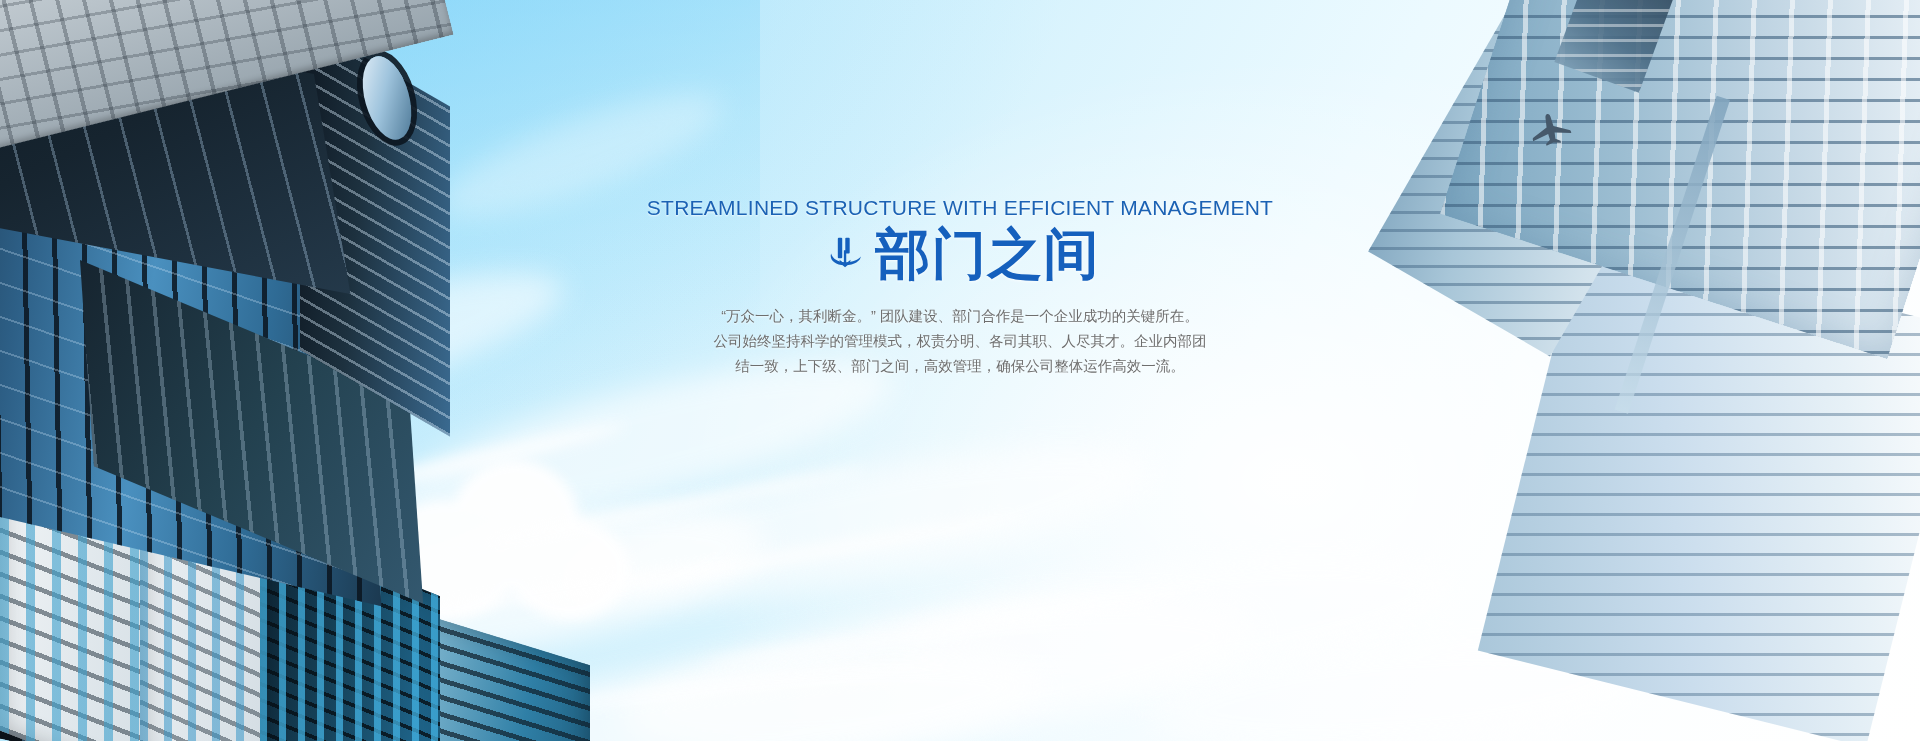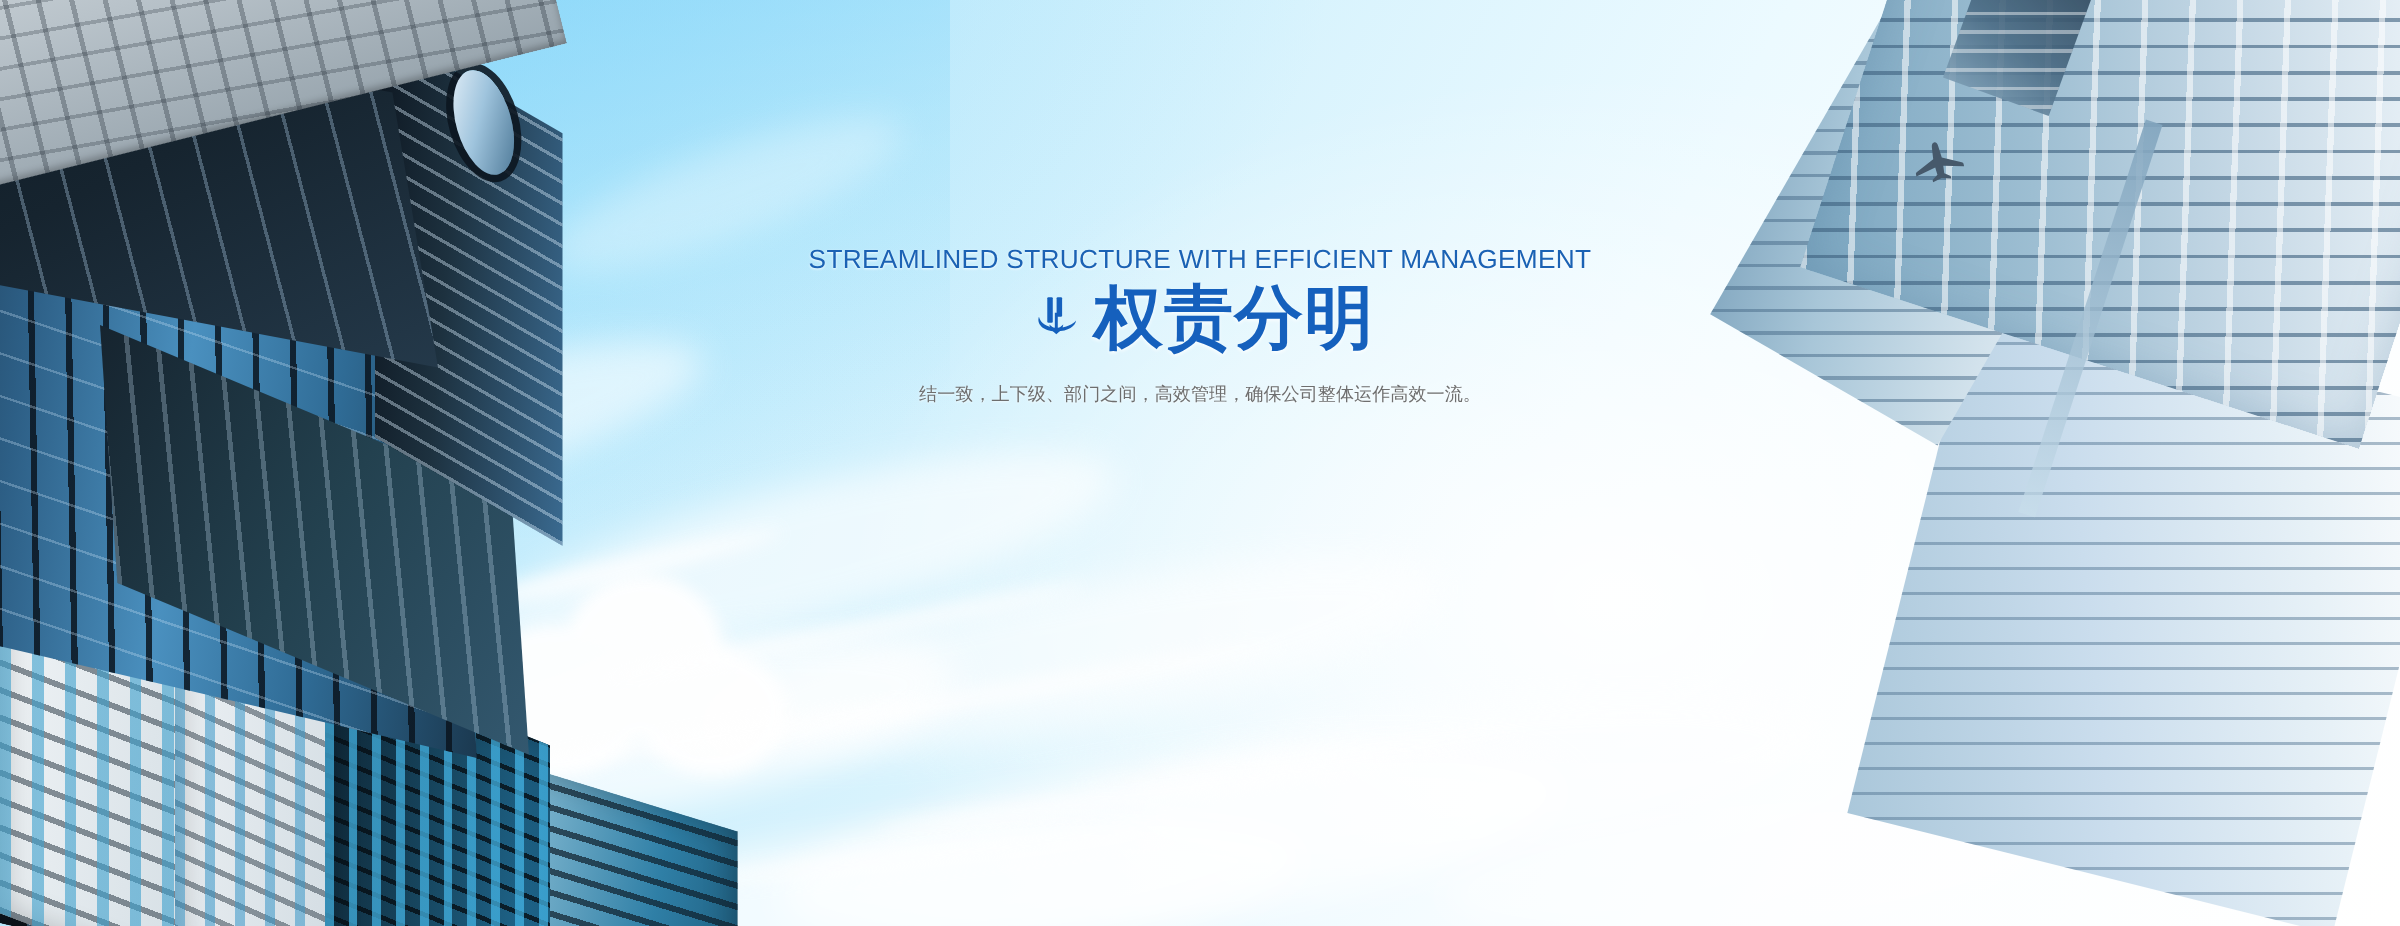--- a/index.html
+++ b/index.html
@@ -361,21 +361,23 @@
         <svg viewBox="0 0 42 48" width="33" height="38" aria-hidden="true">
           <g fill="#1560bd">
             <rect x="12.5" y="2" width="5.6" height="26" rx="1.2"></rect>
             <rect x="22" y="2" width="5.6" height="20" rx="1.2"></rect>
             <path d="M20.2 18 h3.0 v16.5 l5.6 -4.6 -1.0 4.6 -6.1 5.2 -6.1 -5.2 -1.0 -4.6 5.6 4.6 z"></path>
             <path d="M4.0 22 c-2.6 7.4 4.2 14.6 16.9 14.9 c12.6 .3 20.4 -5.4 20.9 -11.0 c-3.4 4.3 -10.6 7.6 -20.6 7.3 C12.2 32.9 5.6 28.6 4.0 22 z"></path>
           </g>
         </svg>
       </span>
 
-      <span class="seg">权责分明</span>
+      <span class="seg">部门之间</span>
     </div>
 
     <div class="body">
+      <p>“万众一心，其利断金。” 团队建设、部门合作是一个企业成功的关键所在。</p>
+      <p>公司始终坚持科学的管理模式，权责分明、各司其职、人尽其才。企业内部团</p>
       <p>结一致，上下级、部门之间，高效管理，确保公司整体运作高效一流。</p>
     </div>
 
   </div>
 </div>
 
 </body></html>

